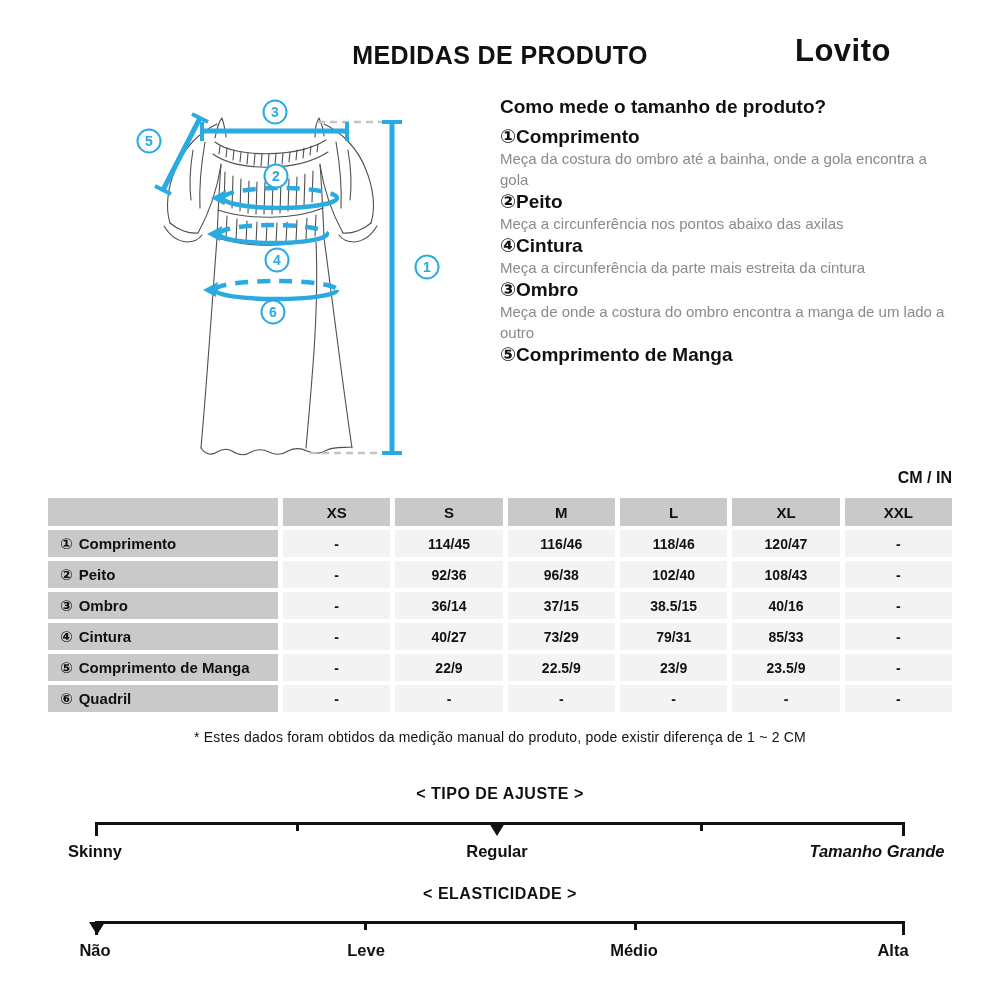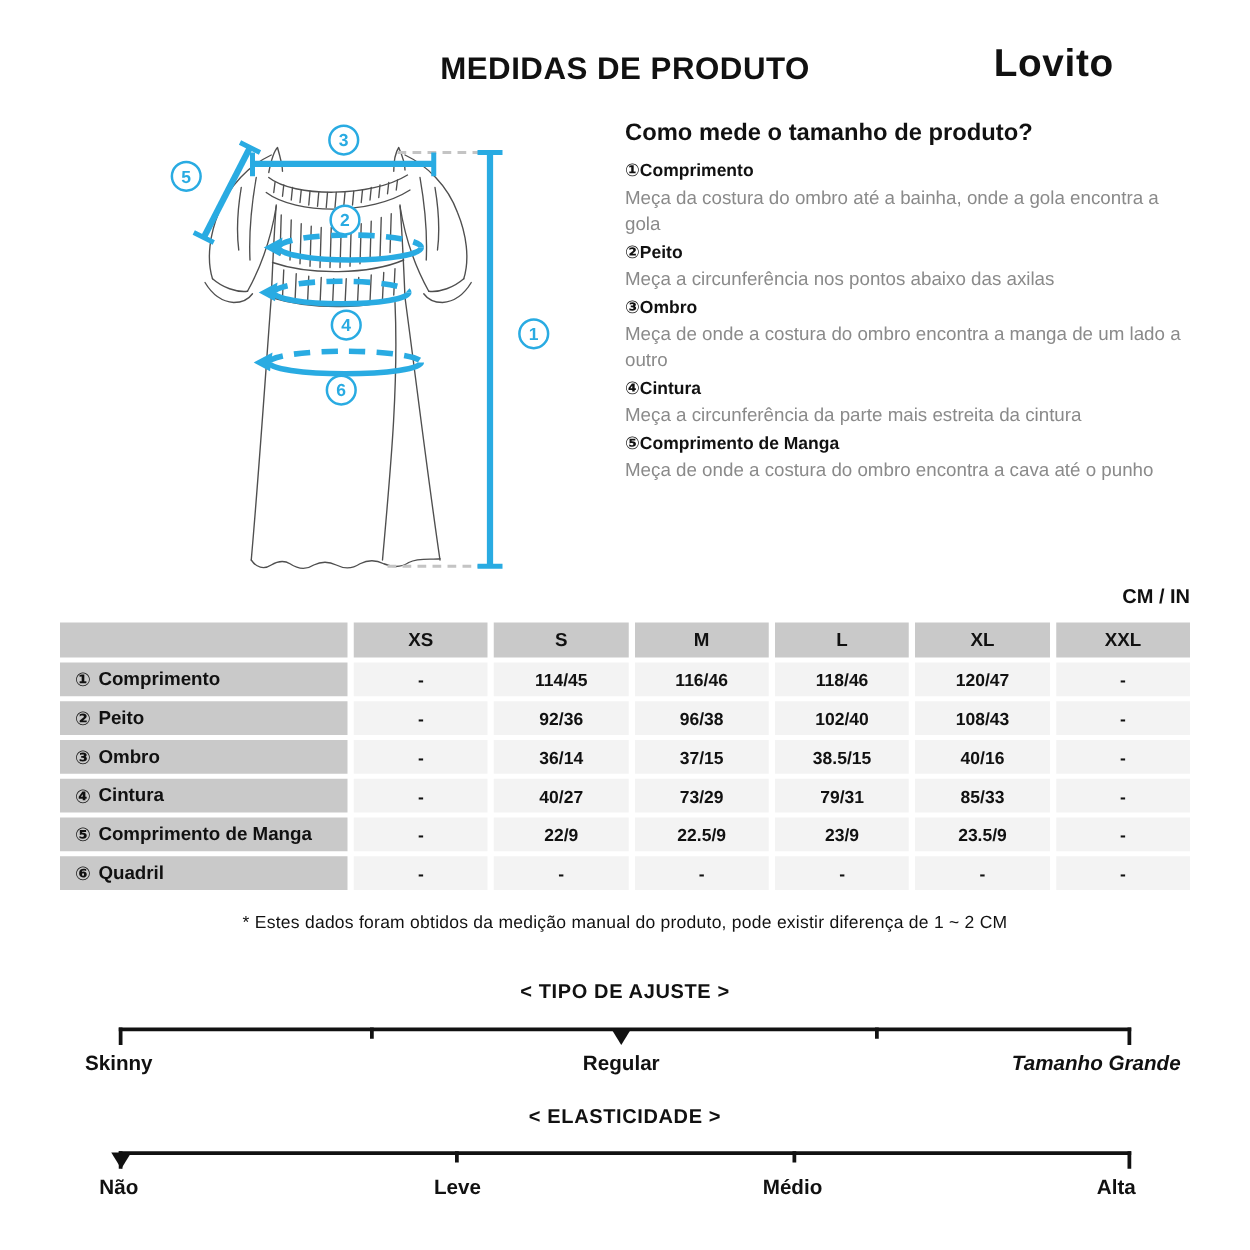--- a/index.html
+++ b/index.html
@@ -4,21 +4,21 @@
 <style>
   html,body{margin:0;padding:0;background:#fff;}
   .page{position:relative;width:1000px;height:1000px;background:#fff;overflow:hidden;
         font-family:"Liberation Sans","DejaVu Sans",sans-serif;color:#111;}
   .abs{position:absolute;}
   .title{left:0;right:0;top:41px;text-align:center;font-size:25px;font-weight:800;letter-spacing:.4px;}
   .brand{left:795px;top:33px;font-size:31px;font-weight:800;letter-spacing:.5px;}
   
   .guide{left:500px;top:96px;width:456px;}
   .guide h2{margin:0 0 7px 0;font-size:19px;font-weight:700;}
-  .g-head{font-size:14px;font-weight:700;line-height:23px;}
+  .g-head{font-size:19px;font-weight:700;line-height:23px;}
   .g-desc{font-size:15px;color:#8a8a8a;line-height:21px;}
   
   .unit{right:48px;top:469px;font-size:16px;font-weight:700;text-align:center;}
   .size-table{left:48px;top:498px;width:904px;display:grid;
               grid-template-columns:230px repeat(6,1fr);
               grid-template-rows:28px repeat(6,27px);gap:4px 5px;}
   .size-table .cell{display:flex;align-items:center;justify-content:center;
                     font-size:14px;font-weight:700;text-align:right;}
   .size-table .hcell{background:#c9c9c9;font-size:15px;}
   .size-table .lcell{background:#c9c9c9;justify-content:flex-start;padding-left:12px;font-size:15px;}
@@ -133,30 +133,29 @@
 
     <div class="g-item">
       <div class="g-head"><span>①</span><span>Comprimento</span></div>
       <div class="g-desc">Meça da costura do ombro até a bainha, onde a gola encontra a gola</div>
     </div>
     <div class="g-item">
       <div class="g-head"><span>②</span><span>Peito</span></div>
       <div class="g-desc">Meça a circunferência nos pontos abaixo das axilas</div>
     </div>
     <div class="g-item">
+      <div class="g-head"><span>④</span><span>Cintura</span></div>
+      <div class="g-desc">Meça a circunferência da parte mais estreita da cintura</div>
+    </div>
+    <div class="g-item">
       <div class="g-head"><span>③</span><span>Ombro</span></div>
       <div class="g-desc">Meça de onde a costura do ombro encontra a manga de um lado a outro</div>
     </div>
     <div class="g-item">
-      <div class="g-head"><span>④</span><span>Cintura</span></div>
-      <div class="g-desc">Meça a circunferência da parte mais estreita da cintura</div>
-    </div>
-    <div class="g-item">
       <div class="g-head"><span>⑤</span><span>Comprimento de Manga</span></div>
-      <div class="g-desc">Meça de onde a costura do ombro encontra a cava até o punho</div>
     </div>
   </div>
 
   <div class="abs unit">CM / IN</div>
 
   <div class="abs size-table">
     <div class="cell hcell"></div>
     <div class="cell hcell">XS</div>
     <div class="cell hcell">S</div>
     <div class="cell hcell">M</div>

